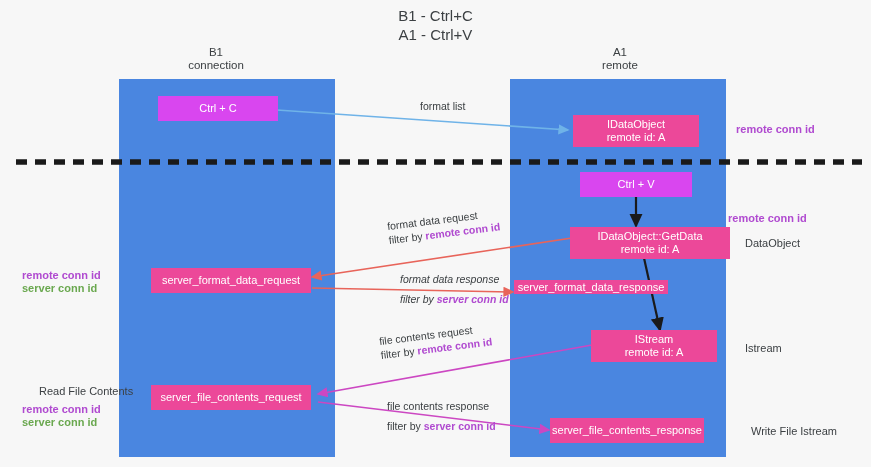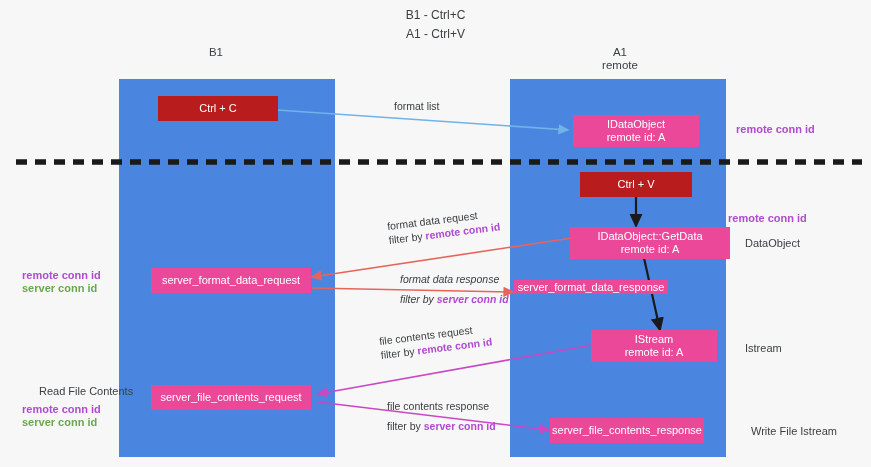--- a/index.html
+++ b/index.html
@@ -9,37 +9,37 @@
     font-family:"Liberation Sans", sans-serif;
     position:relative;
     overflow:hidden;
     color:#3c4043;
   }
   #stage{position:absolute;left:0;top:0;width:871px;height:467px;}
   svg.layer{position:absolute;left:0;top:0;width:871px;height:467px;pointer-events:none;}
 
   .title{
     position:absolute;left:0;top:6px;width:871px;
-    text-align:center;font-size:12px;line-height:19px;color:#3c4043;
+    text-align:center;font-size:15px;line-height:19px;color:#3c4043;
   }
 
   .lane{
     position:absolute;background:#4a86e0;
   }
   .lane-head{
     position:absolute;text-align:center;font-size:11.5px;line-height:13px;color:#3c4043;
   }
 
   .node{
     position:absolute;
     display:flex;align-items:center;justify-content:center;
     text-align:center;color:#ffffff;font-size:11px;line-height:13px;
     box-sizing:border-box;padding:2px 4px;
   }
-  .node.green{background:#b91c1c;}
+  .node.green{background:#d946ef;}
   .node.orange{background:#ec4899;}
 
   .edge-label{
     position:absolute;font-size:10.5px;line-height:14px;color:#3c4043;
     white-space:nowrap;
   }
   .edge-label .hl-remote{color:#b04ad0;font-weight:bold;}
   .edge-label .hl-server{color:#b04ad0;font-weight:bold;}
   .rot{transform:rotate(-7deg);transform-origin:left center;}
 
@@ -55,20 +55,21 @@
 
 <div id="stage">
 
   <div class="title">
     <div>B1 - Ctrl+C</div>
     <div>A1 - Ctrl+V</div>
   </div>
 
   <div class="lane-head" style="left:148px;top:46px;width:136px;">
     <div>B1</div>
+    <div>connection</div>
   </div>
   <div class="lane-head" style="left:552px;top:46px;width:136px;">
     <div>A1</div>
     <div>remote</div>
   </div>
 
   <div class="lane" style="left:119px;top:79px;width:216px;height:378px;"></div>
   <div class="lane" style="left:510px;top:79px;width:216px;height:378px;"></div>
 
   <svg class="layer" viewBox="0 0 871 467" xmlns="http://www.w3.org/2000/svg">
@@ -139,21 +140,21 @@
 
   <div class="node orange" style="left:591px;top:330px;width:126px;height:32px;flex-direction:column;">
     <span>IStream</span>
     <span>remote id: A</span>
   </div>
 
   <div class="node orange" style="left:550px;top:418px;width:154px;height:25px;">
     <span>server_file_contents_response</span>
   </div>
 
-  <div class="edge-label" style="left:394px;top:99px;">
+  <div class="edge-label" style="left:420px;top:99px;">
     <span>format list</span>
   </div>
 
   <div class="edge-label rot" style="left:388px;top:219px;">
     <div>format data request</div>
     <div>
       <span>filter by </span><span class="hl-remote">remote conn id</span>
     </div>
   </div>
 

